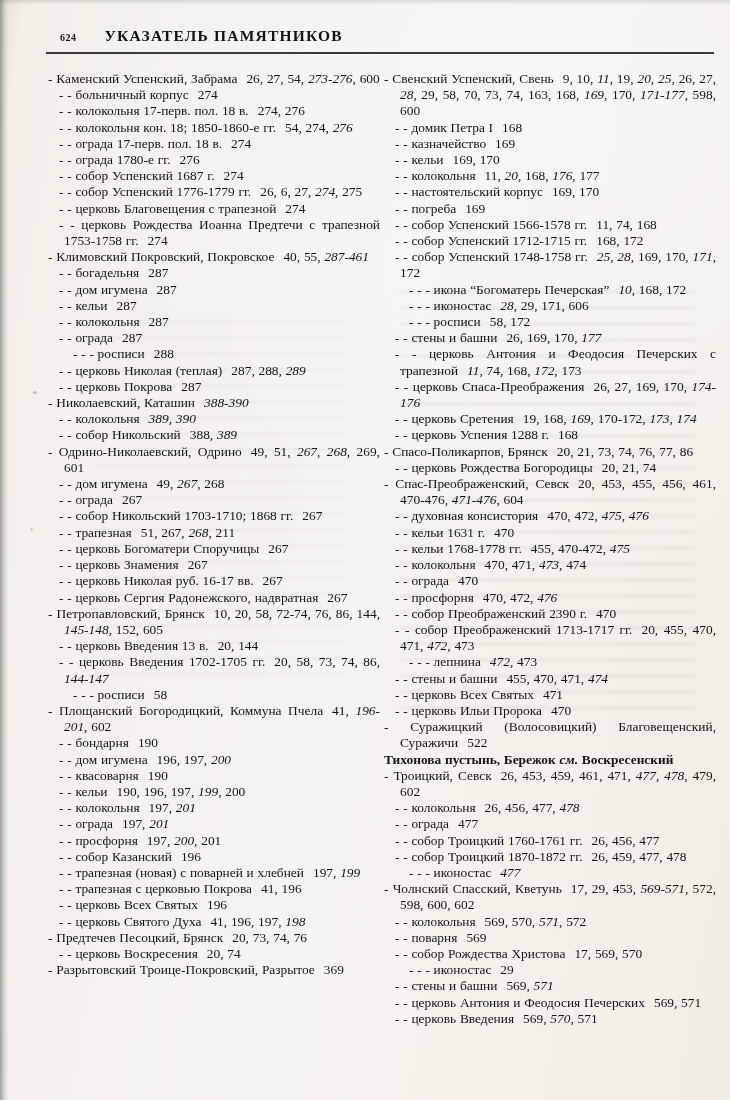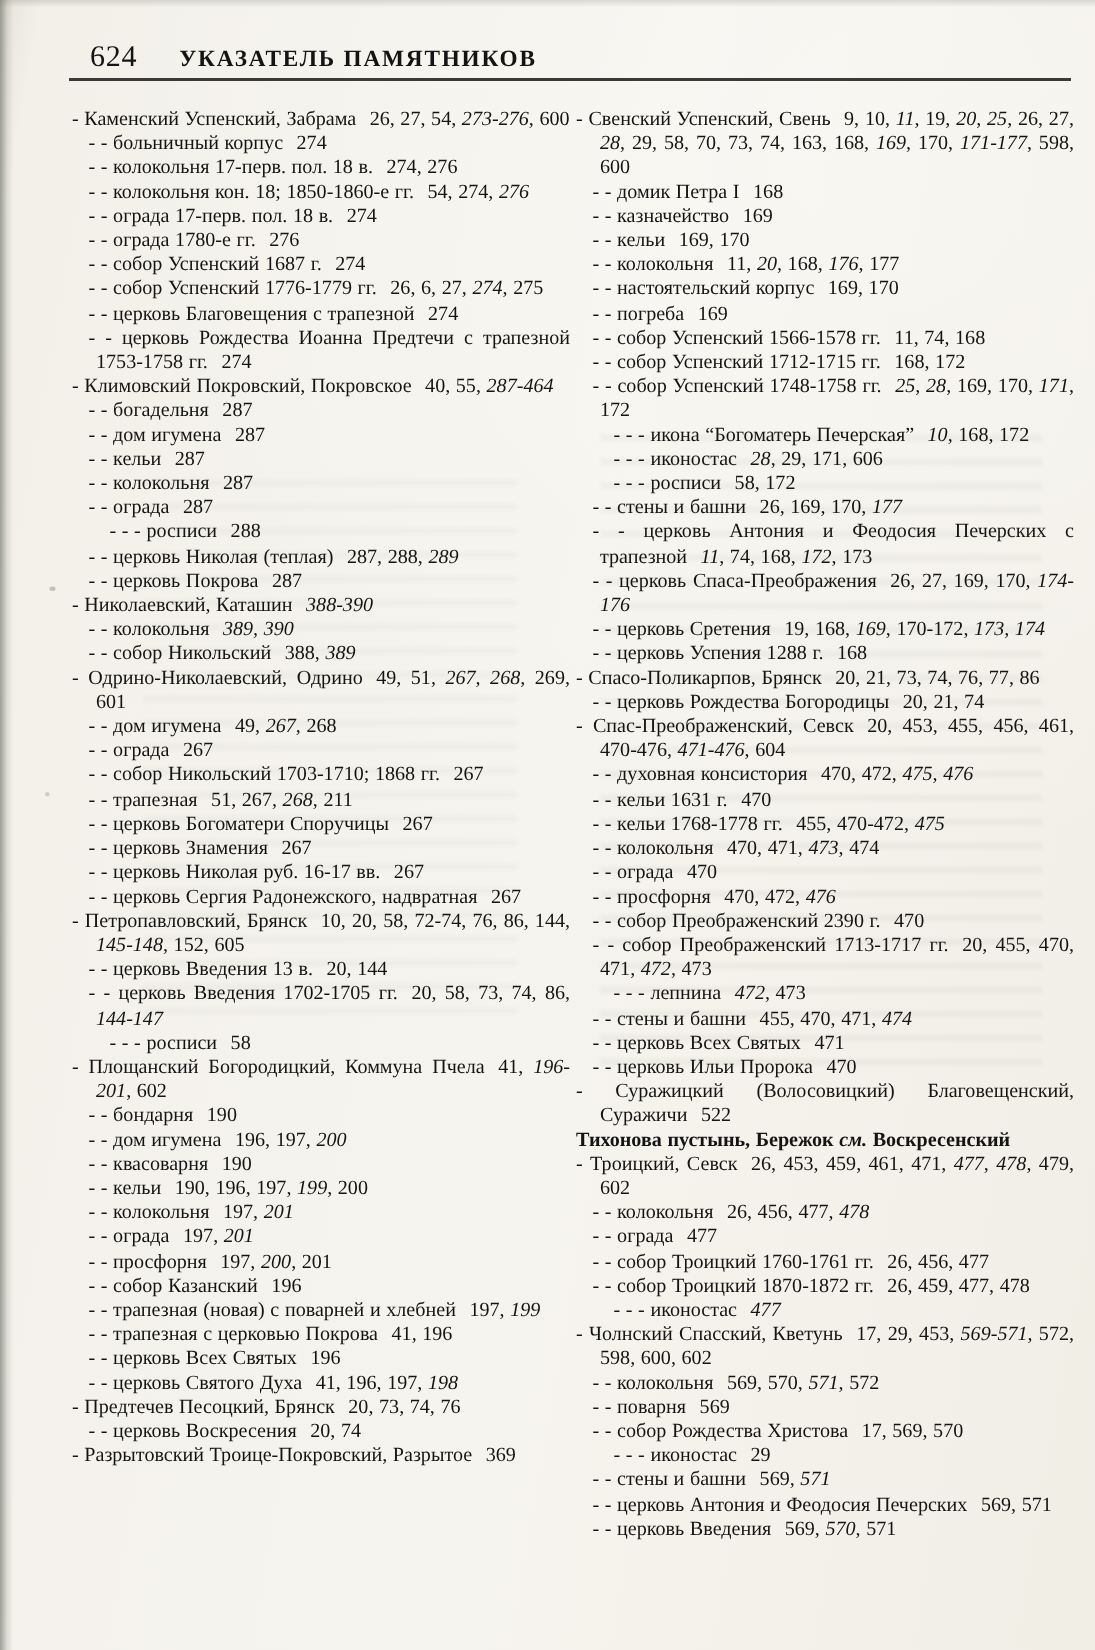--- a/index.html
+++ b/index.html
@@ -16,21 +16,21 @@
   }
   .edge-left{position:absolute;left:0;top:0;bottom:0;width:9px;
     background:linear-gradient(90deg,rgba(88,94,84,.55),rgba(150,150,140,.22) 55%,transparent);}
   .edge-top{position:absolute;left:0;top:0;right:0;height:5px;
     background:linear-gradient(180deg,rgba(110,112,102,.22),transparent);}
   .ghost{position:absolute;opacity:.05;filter:blur(1.3px);pointer-events:none;
     background:repeating-linear-gradient(180deg,#49503f 0 4px,transparent 4px 16px);}
   .speck{position:absolute;background:#8d9288;border-radius:50%;}
 
   .header{position:absolute;top:27px;left:60px;white-space:nowrap;}
-  .folio{font-weight:normal;font-size:20px;letter-spacing:.5px;}
+  .folio{font-weight:bold;font-size:10px;letter-spacing:.5px;}
   .title{font-weight:bold;font-size:15.5px;letter-spacing:1.2px;margin-left:28px;margin-top:24px;}
   .rule{position:absolute;top:52px;left:46px;width:668px;height:2px;background:#20201e;opacity:.88;}
 
   .cols{position:absolute;top:71px;left:48px;display:flex;gap:4px;}
   .col{width:332px;}
   .entry{
     text-align:justify;font-size:13.4px;line-height:16.2px;
     padding-left:16px;word-spacing:.4px;
   }
   .e0{text-indent:-16px;font-weight:bold;}
@@ -62,21 +62,21 @@
         <div class="entry e1"><span><span>- Каменский Успенский, Забрама</span></span><span class="gap"></span><span><span>26, 27, 54, </span><span class="it">273-276</span><span>, 600</span></span></div>
         <div class="entry e2"><span><span>- - больничный корпус</span></span><span class="gap"></span><span><span>274</span></span></div>
         <div class="entry e2"><span><span>- - колокольня 17-перв. пол. 18 в.</span></span><span class="gap"></span><span><span>274, 276</span></span></div>
         <div class="entry e2"><span><span>- - колокольня кон. 18; 1850-1860-е гг.</span></span><span class="gap"></span><span><span>54, 274, </span><span class="it">276</span></span></div>
         <div class="entry e2"><span><span>- - ограда 17-перв. пол. 18 в.</span></span><span class="gap"></span><span><span>274</span></span></div>
         <div class="entry e2"><span><span>- - ограда 1780-е гг.</span></span><span class="gap"></span><span><span>276</span></span></div>
         <div class="entry e2"><span><span>- - собор Успенский 1687 г.</span></span><span class="gap"></span><span><span>274</span></span></div>
         <div class="entry e2"><span><span>- - собор Успенский 1776-1779 гг.</span></span><span class="gap"></span><span><span>26, 6, 27, </span><span class="it">274</span><span>, 275</span></span></div>
         <div class="entry e2"><span><span>- - церковь Благовещения с трапезной</span></span><span class="gap"></span><span><span>274</span></span></div>
         <div class="entry e2"><span><span>- - церковь Рождества Иоанна Предтечи с трапезной 1753-1758 гг.</span></span><span class="gap"></span><span><span>274</span></span></div>
-        <div class="entry e1"><span><span>- Климовский Покровский, Покровское</span></span><span class="gap"></span><span><span>40, 55, </span><span class="it">287-464</span></span></div>
+        <div class="entry e1"><span><span>- Климовский Покровский, Покровское</span></span><span class="gap"></span><span><span>40, 55, </span><span class="it">287-461</span></span></div>
         <div class="entry e2"><span><span>- - богадельня</span></span><span class="gap"></span><span><span>287</span></span></div>
         <div class="entry e2"><span><span>- - дом игумена</span></span><span class="gap"></span><span><span>287</span></span></div>
         <div class="entry e2"><span><span>- - кельи</span></span><span class="gap"></span><span><span>287</span></span></div>
         <div class="entry e2"><span><span>- - колокольня</span></span><span class="gap"></span><span><span>287</span></span></div>
         <div class="entry e2"><span><span>- - ограда</span></span><span class="gap"></span><span><span>287</span></span></div>
         <div class="entry e3"><span><span>- - - росписи</span></span><span class="gap"></span><span><span>288</span></span></div>
         <div class="entry e2"><span><span>- - церковь Николая (теплая)</span></span><span class="gap"></span><span><span>287, 288, </span><span class="it">289</span></span></div>
         <div class="entry e2"><span><span>- - церковь Покрова</span></span><span class="gap"></span><span><span>287</span></span></div>
         <div class="entry e1"><span><span>- Николаевский, Каташин</span></span><span class="gap"></span><span><span class="it">388-390</span></span></div>
         <div class="entry e2"><span><span>- - колокольня</span></span><span class="gap"></span><span><span class="it">389, 390</span></span></div>

